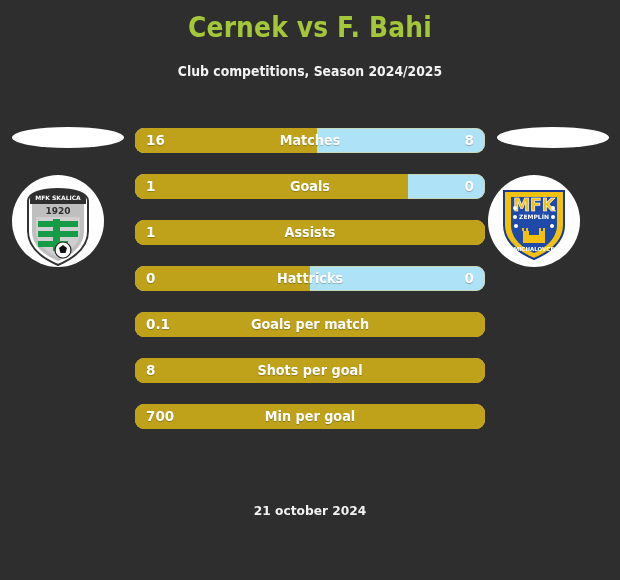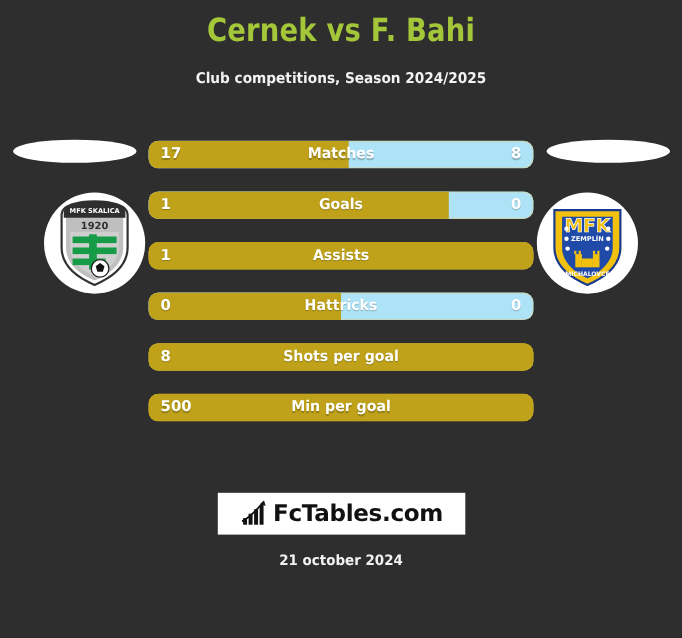--- a/index.html
+++ b/index.html
@@ -62,21 +62,21 @@
     position: absolute;
     top: 175px;
     width: 92px;
     height: 92px;
     background: #ffffff;
     border-radius: 50%;
     display: flex;
     align-items: center;
     justify-content: center;
   }
-  .crest-wrap.left  { left: 40px; }
+  .crest-wrap.left  { left: 12px; align-items: flex-end; }
   .crest-wrap.right { left: 488px; }
 
   
   .bars {
     position: absolute;
     left: 135px;
     top: 128px;
     width: 350px;
   }
   .bar-row {
@@ -207,21 +207,21 @@
       <text x="36" y="70" font-family="DejaVu Sans, sans-serif" font-size="5.5" font-weight="bold" fill="#ffffff" text-anchor="middle">MICHALOVCE</text>
     </svg>
   </div>
 
   <div class="bars">
 
     <div class="bar-row">
       <div class="bar-track" style="background: rgb(174, 227, 247);">
         <div class="bar-fill" style="width: 52%; background: rgb(191, 162, 26);"></div>
       </div>
-      <div class="bar-left-val">17</div>
+      <div class="bar-left-val">16</div>
       <div class="bar-label">Matches</div>
       <div class="bar-right-val">8</div>
     </div>
 
     <div class="bar-row">
       <div class="bar-track" style="background: rgb(174, 227, 247);">
         <div class="bar-fill" style="width: 78%; background: rgb(191, 162, 26);"></div>
       </div>
       <div class="bar-left-val">1</div>
       <div class="bar-label">Goals</div>
@@ -239,48 +239,45 @@
 
     <div class="bar-row">
       <div class="bar-track" style="background: rgb(174, 227, 247);">
         <div class="bar-fill" style="width: 50%; background: rgb(191, 162, 26);"></div>
       </div>
       <div class="bar-left-val">0</div>
       <div class="bar-label">Hattricks</div>
       <div class="bar-right-val">0</div>
     </div>
 
+    <div class="bar-row full">
+      <div class="bar-track" style="background: rgb(191, 162, 26);">
+        <div class="bar-fill" style="width: 100%; background: rgb(191, 162, 26);"></div>
+      </div>
+      <div class="bar-left-val">0.1</div>
+      <div class="bar-label">Goals per match</div>
+      <div class="bar-right-val"></div>
+    </div>
 
     <div class="bar-row full">
       <div class="bar-track" style="background: rgb(191, 162, 26);">
         <div class="bar-fill" style="width: 100%; background: rgb(191, 162, 26);"></div>
       </div>
       <div class="bar-left-val">8</div>
       <div class="bar-label">Shots per goal</div>
       <div class="bar-right-val"></div>
     </div>
 
     <div class="bar-row full">
       <div class="bar-track" style="background: rgb(191, 162, 26);">
         <div class="bar-fill" style="width: 100%; background: rgb(191, 162, 26);"></div>
       </div>
-      <div class="bar-left-val">500</div>
+      <div class="bar-left-val">700</div>
       <div class="bar-label">Min per goal</div>
       <div class="bar-right-val"></div>
     </div>
 
   </div>
 
-  <div class="logo-box">
-    <svg width="26" height="26" viewBox="0 0 26 26">
-      <rect x="3" y="17" width="3.6" height="6" fill="#111"></rect>
-      <rect x="8" y="13" width="3.6" height="10" fill="#111"></rect>
-      <rect x="13" y="9" width="3.6" height="14" fill="#111"></rect>
-      <rect x="18" y="5" width="3.6" height="18" fill="#111"></rect>
-      <path d="M2 20 C8 17 15 10 22 2" stroke="#111" stroke-width="1.6" fill="none"></path>
-      <polygon points="22,1 23.5,6 18.5,4.2" fill="#111"></polygon>
-    </svg>
-    <span class="logo-text">FcTables.com</span>
-  </div>
 
   <div class="date">21 october 2024</div>
 
 </div>
 
 </body></html>

